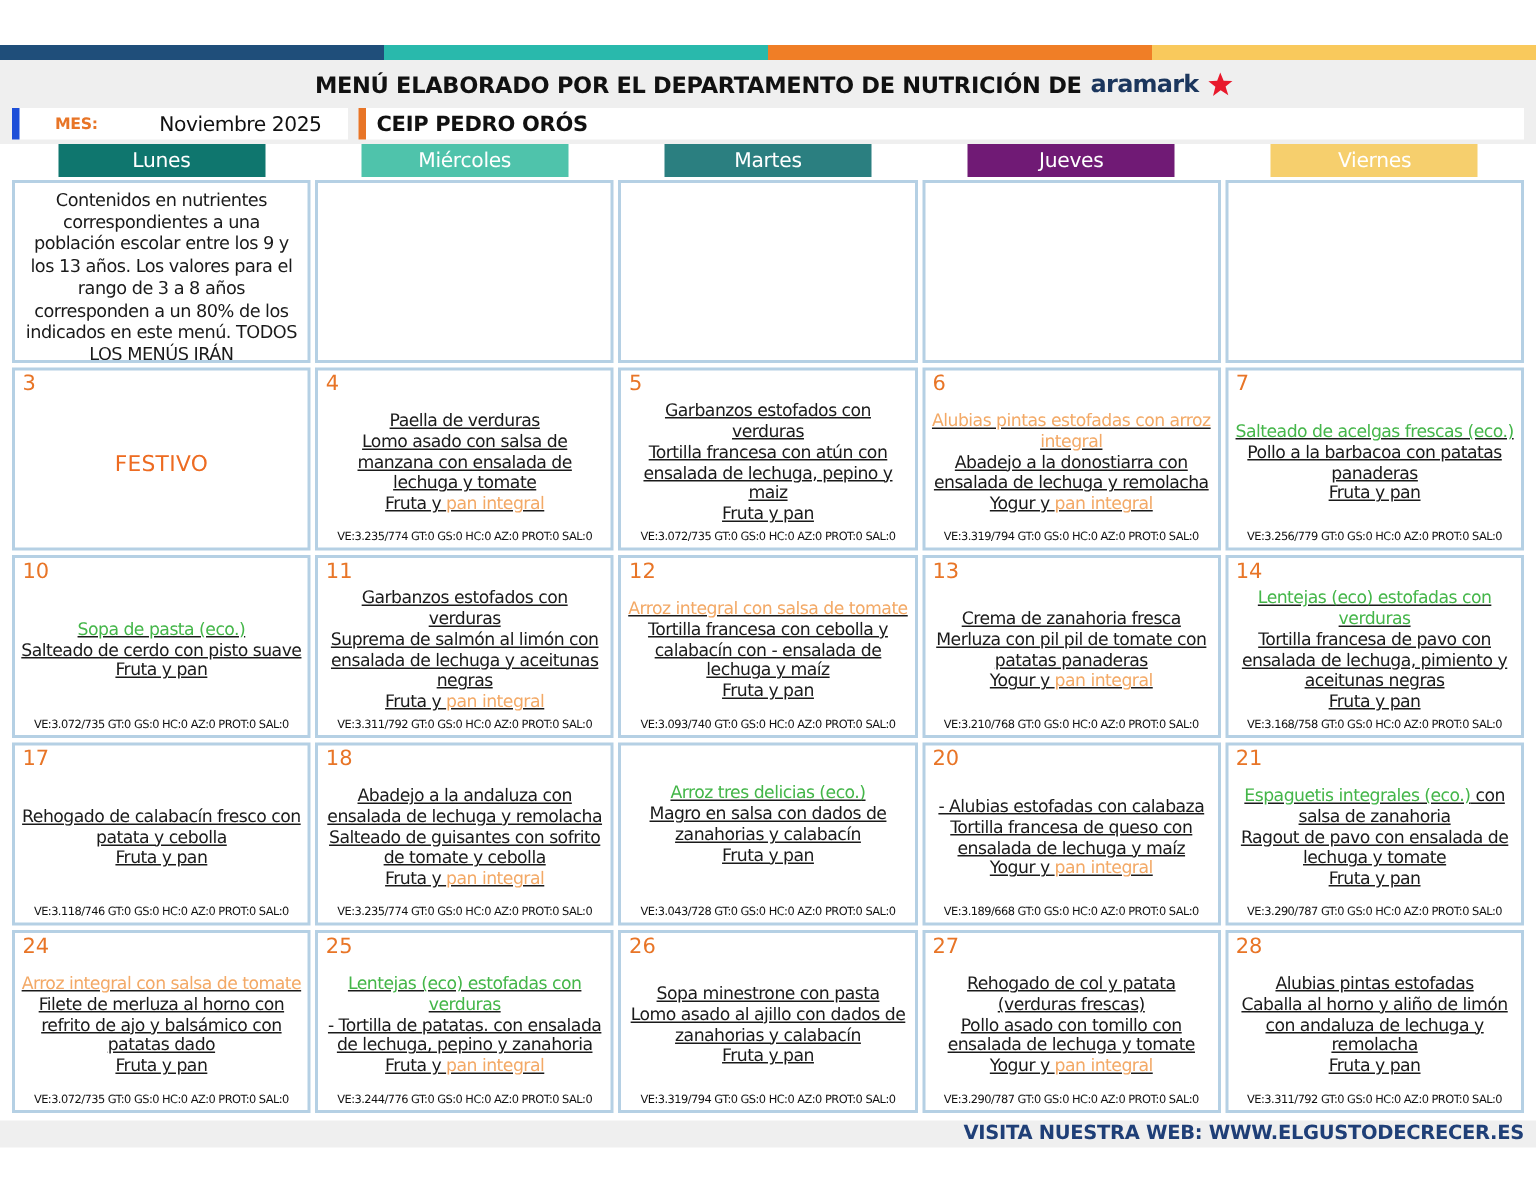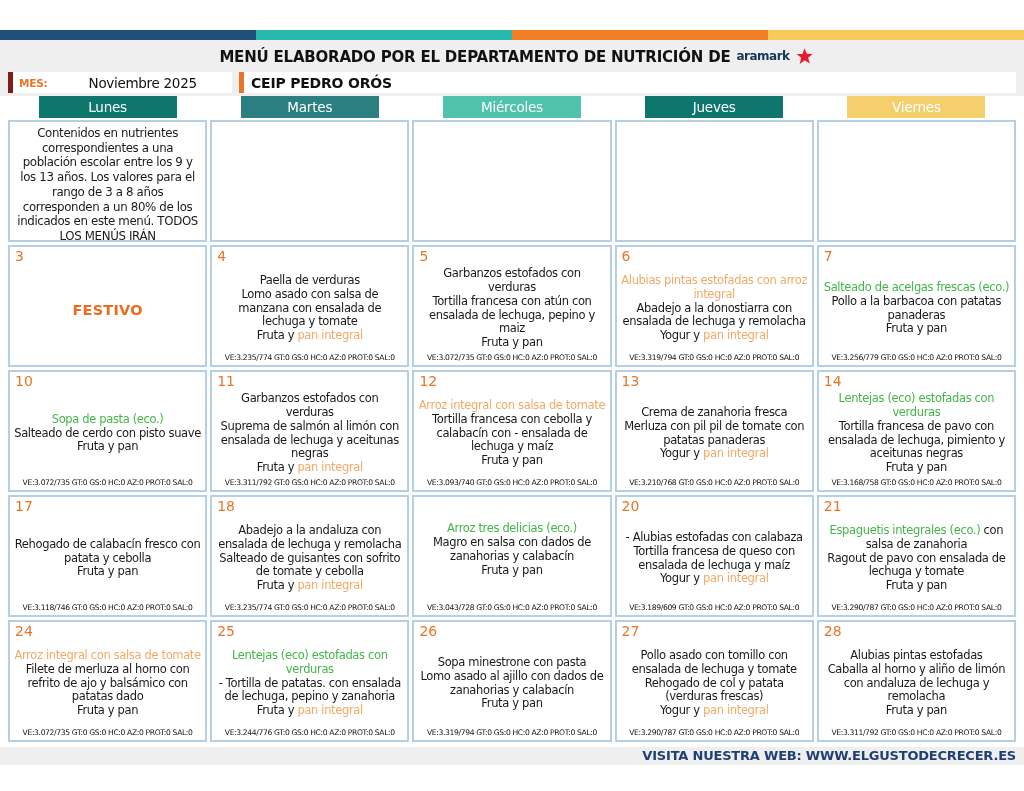--- a/index.html
+++ b/index.html
@@ -13,25 +13,25 @@
 
   
   .top-bar { position: absolute; top: 30px; left: 0; width: 1024px; height: 10px; display: flex; }
   .bar-seg { flex: 1; height: 100%; }
 
   
   .band { position: absolute; top: 40px; left: 0; width: 1024px; height: 56px; background: #efefef; }
   .title-row { position: absolute; top: 46px; left: 4px; width: 1024px; text-align: center; }
   .title-inner { display: inline-flex; align-items: center; gap: 6px; }
   .main-title { font-size: 15px; font-weight: bold; color: #111; letter-spacing: -0.2px; }
-  .brand { font-size: 12px; font-weight: bold; color: #1b365d; letter-spacing: -0.5px; text-transform: lowercase; position: relative; top: -1px; }
+  .brand { font-size: 16px; font-weight: bold; color: #1b365d; letter-spacing: -0.5px; text-transform: lowercase; position: relative; top: -1px; }
   .brand-star { position: relative; top: 2px; }
 
   .meta-row { position: absolute; top: 72px; left: 8px; width: 1008px; height: 21px; display: flex; gap: 7px; }
-  .mes-box { background: #fff; border-left: 5px solid #7f1d1d; width: 224px; display: flex; align-items: center; padding-left: 6px; gap: 5px; }
+  .mes-box { background: #fff; border-left: 5px solid #1d4ed8; width: 224px; display: flex; align-items: center; padding-left: 6px; gap: 5px; justify-content: center; }
   .mes-label { color: #e87527; font-size: 10.5px; font-weight: bold; letter-spacing: -0.2px; }
   .mes-value { color: #111; font-size: 13.5px; letter-spacing: -0.3px; padding-left: 36px; }
   .school-box { background: #fff; border-left: 5px solid #e87527; flex: 1; display: flex; align-items: center; padding-left: 7px; }
   .school-name { color: #111; font-size: 14px; font-weight: bold; letter-spacing: -0.2px; }
 
   
   .day-row { position: absolute; top: 96px; left: 8px; width: 1008px; height: 22px;
              display: grid; grid-template-columns: repeat(5, 1fr); gap: 3px; }
   .day-col { display: flex; justify-content: center; }
   .day-pill { width: 138px; height: 22px; color: #fff; font-size: 13.5px; text-align: center;
@@ -41,26 +41,26 @@
   .grid { position: absolute; top: 120px; left: 8px; width: 1008px;
           display: grid; grid-template-columns: repeat(5, 1fr); gap: 3px; }
   .cell { background: #fff; border: 2px solid #b5d0e4; height: 122px;
           display: flex; flex-direction: column; overflow: hidden; }
   .info-text { flex: 1; display: flex; align-items: center; justify-content: center;
                text-align: center; font-size: 11.8px; line-height: 1.25; color: #1a1a1a;
                padding: 4px 6px; letter-spacing: -0.35px; }
   .date { color: #e87527; font-size: 14px; padding: 1px 0 0 5px; height: 17px; flex: 0 0 auto; }
   .menu { flex: 1; display: flex; flex-direction: column; justify-content: center;
           text-align: center; font-size: 11.5px; line-height: 1.2; color: #1a1a1a;
-          padding: 0 4px; letter-spacing: -0.35px; }
+          padding: 0 4px; letter-spacing: -0.35px; text-decoration: underline; }
   .mline { margin: 0; }
   .ve { flex: 0 0 auto; font-size: 7.6px; letter-spacing: -0.35px; text-align: center;
         color: #111; padding-bottom: 3px; white-space: nowrap; }
   .festivo { flex: 1; display: flex; align-items: flex-start; justify-content: center;
-             padding-top: 38px; color: #ed6b21; font-weight: bold; font-size: 14.5px;
+             padding-top: 38px; color: #ed6b21; font-weight: normal; font-size: 14.5px;
              letter-spacing: 0.2px; }
 
   
   .footer-band { position: absolute; top: 747px; left: 0; width: 1024px; height: 18px; background: #efefef; }
   .footer-text { position: absolute; top: 747px; right: 8px; height: 18px; line-height: 18px;
                  font-size: 13px; font-weight: bold; color: #1f3f77; letter-spacing: -0.2px; }
 </style>
 </head>
 <body>
 
@@ -95,27 +95,27 @@
     <div class="school-box">
       <span class="school-name">CEIP PEDRO ORÓS</span>
     </div>
   </div>
 
   <div class="day-row">
       <div class="day-col">
         <div class="day-pill" style="background: #0f766e;">Lunes</div>
       </div>
       <div class="day-col">
+        <div class="day-pill" style="background: rgb(79, 195, 171);">Miércoles</div>
+      </div>
+      <div class="day-col">
         <div class="day-pill" style="background: rgb(43, 127, 128);">Martes</div>
       </div>
       <div class="day-col">
-        <div class="day-pill" style="background: rgb(79, 195, 171);">Miércoles</div>
-      </div>
-      <div class="day-col">
-        <div class="day-pill" style="background: #0f766e;">Jueves</div>
+        <div class="day-pill" style="background: #701a75;">Jueves</div>
       </div>
       <div class="day-col">
         <div class="day-pill" style="background: rgb(246, 207, 109);">Viernes</div>
       </div>
     </div>
 
   <div class="grid">
       <div class="cell">
         <div class="info-text">Contenidos en nutrientes correspondientes a una población escolar entre los 9 y los 13 años. Los valores para el rango de 3 a 8 años corresponden a un 80% de los indicados en este menú. TODOS LOS MENÚS IRÁN ACOMPAÑADOS DE AGUA</div>
       </div>
@@ -233,21 +233,21 @@
         </div>
         <div class="ve">VE:3.043/728 GT:0 GS:0 HC:0 AZ:0 PROT:0 SAL:0</div>
       </div>
       <div class="cell">
         <div class="date">20</div>
         <div class="menu">
           <div class="mline"><span style="color: rgb(26, 26, 26);">- Alubias estofadas con calabaza</span></div>
           <div class="mline"><span style="color: rgb(26, 26, 26);">Tortilla francesa de queso con ensalada de lechuga y maíz</span></div>
           <div class="mline"><span style="color: rgb(26, 26, 26);">Yogur y </span><span style="color: rgb(243, 169, 102);">pan integral</span></div>
         </div>
-        <div class="ve">VE:3.189/609 GT:0 GS:0 HC:0 AZ:0 PROT:0 SAL:0</div>
+        <div class="ve">VE:3.189/668 GT:0 GS:0 HC:0 AZ:0 PROT:0 SAL:0</div>
       </div>
       <div class="cell">
         <div class="date">21</div>
         <div class="menu">
           <div class="mline"><span style="color: rgb(68, 182, 73); margin-top: 26px;">Espaguetis integrales (eco.)</span><span style="color: rgb(26, 26, 26);"> con salsa de zanahoria</span></div>
           <div class="mline"><span style="color: rgb(26, 26, 26);">Ragout de pavo con ensalada de lechuga y tomate</span></div>
           <div class="mline"><span style="color: rgb(26, 26, 26);">Fruta y pan</span></div>
         </div>
         <div class="ve">VE:3.290/787 GT:0 GS:0 HC:0 AZ:0 PROT:0 SAL:0</div>
       </div>
@@ -274,22 +274,22 @@
         <div class="menu">
           <div class="mline"><span style="color: rgb(26, 26, 26);">Sopa minestrone con pasta</span></div>
           <div class="mline"><span style="color: rgb(26, 26, 26);">Lomo asado al ajillo con dados de zanahorias y calabacín</span></div>
           <div class="mline"><span style="color: rgb(26, 26, 26);">Fruta y pan</span></div>
         </div>
         <div class="ve">VE:3.319/794 GT:0 GS:0 HC:0 AZ:0 PROT:0 SAL:0</div>
       </div>
       <div class="cell">
         <div class="date">27</div>
         <div class="menu">
+          <div class="mline"><span style="color: rgb(26, 26, 26);">Rehogado de col y patata (verduras frescas)</span></div>
           <div class="mline"><span style="color: rgb(26, 26, 26);">Pollo asado con tomillo con ensalada de lechuga y tomate</span></div>
-          <div class="mline"><span style="color: rgb(26, 26, 26);">Rehogado de col y patata (verduras frescas)</span></div>
           <div class="mline"><span style="color: rgb(26, 26, 26);">Yogur y </span><span style="color: rgb(243, 169, 102);">pan integral</span></div>
         </div>
         <div class="ve">VE:3.290/787 GT:0 GS:0 HC:0 AZ:0 PROT:0 SAL:0</div>
       </div>
       <div class="cell">
         <div class="date">28</div>
         <div class="menu">
           <div class="mline"><span style="color: rgb(26, 26, 26);">Alubias pintas estofadas</span></div>
           <div class="mline"><span style="color: rgb(26, 26, 26);">Caballa al horno y aliño de limón con andaluza de lechuga y remolacha</span></div>
           <div class="mline"><span style="color: rgb(26, 26, 26);">Fruta y pan</span></div>

